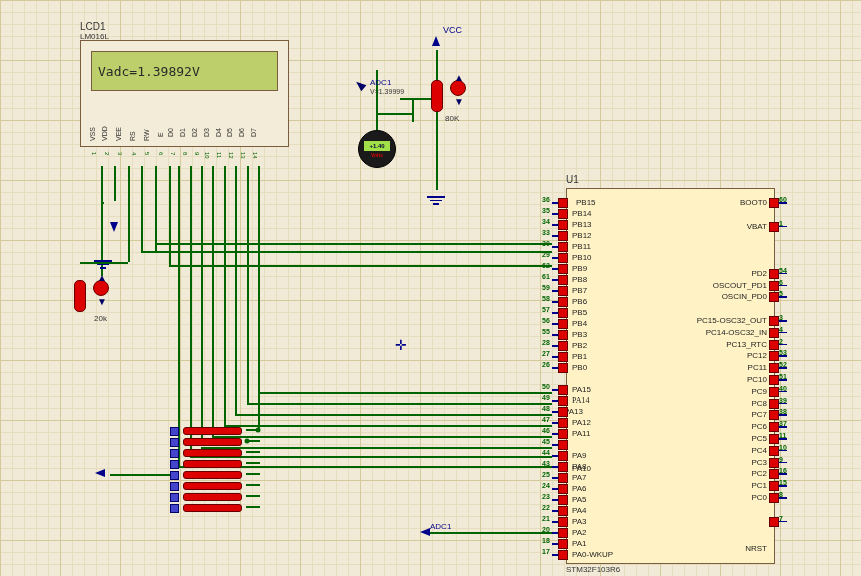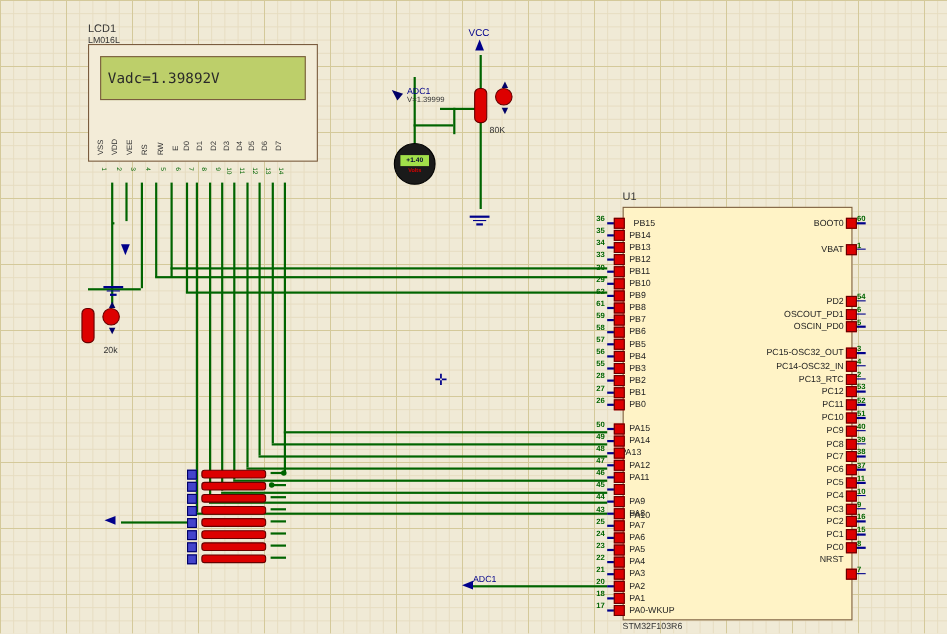--- a/index.html
+++ b/index.html
@@ -132,21 +132,21 @@
 <div class="small-text" style="left:158px;top:152px;font-size:6px;color:#006400;writing-mode:vertical-rl">6</div>
 <div class="small-text" style="left:170px;top:152px;font-size:6px;color:#006400;writing-mode:vertical-rl">7</div>
 <div class="small-text" style="left:182px;top:152px;font-size:6px;color:#006400;writing-mode:vertical-rl">8</div>
 <div class="small-text" style="left:194px;top:152px;font-size:6px;color:#006400;writing-mode:vertical-rl">9</div>
 <div class="small-text" style="left:204px;top:152px;font-size:6px;color:#006400;writing-mode:vertical-rl">10</div>
 <div class="small-text" style="left:216px;top:152px;font-size:6px;color:#006400;writing-mode:vertical-rl">11</div>
 <div class="small-text" style="left:228px;top:152px;font-size:6px;color:#006400;writing-mode:vertical-rl">12</div>
 <div class="small-text" style="left:240px;top:152px;font-size:6px;color:#006400;writing-mode:vertical-rl">13</div>
 <div class="small-text" style="left:252px;top:152px;font-size:6px;color:#006400;writing-mode:vertical-rl">14</div>
 
-<div class="small-text" style="left:426px;top:25px;font-size:9px;color:#00008b">VCC</div>
+<div class="small-text" style="left:443px;top:25px;font-size:9px;color:#00008b">VCC</div>
 <div class="arrow" style="left:432px;top:36px"></div>
 
 <div class="pot" style="left:431px;top:80px"></div>
 <div class="pot-knob" style="left:450px;top:80px"></div>
 <div class="pot-arrow" style="left:454px;top:72px">▲</div>
 <div class="pot-arrow" style="left:454px;top:96px">▼</div>
 <div class="small-text" style="left:445px;top:114px">80K</div>
 
 <div class="small-text" style="left:370px;top:78px;color:#00008b;font-size:8px">ADC1</div>
 <div class="small-text" style="left:370px;top:88px;font-size:7px">V=1.39999</div>
@@ -284,21 +284,21 @@
 <div class="pinstub" style="left: 552px; top: 356px;"></div>
 <div class="pinbox" style="left: 558px; top: 352px;"></div>
 <div class="pin" style="left: 572px; top: 363px;">PB0</div>
 <div class="pinnum" style="left: 542px; top: 361px;">26</div>
 <div class="pinstub" style="left: 552px; top: 367px;"></div>
 <div class="pinbox" style="left: 558px; top: 363px;"></div>
 <div class="pin" style="left: 572px; top: 385px;">PA15</div>
 <div class="pinnum" style="left: 542px; top: 383px;">50</div>
 <div class="pinstub" style="left: 552px; top: 389px;"></div>
 <div class="pinbox" style="left: 558px; top: 385px;"></div>
-<div class="pin" style="left: 572px; top: 396px;">PA14</div>
+<div class="pin" style="left: 572px; top: 396px; font-family: Liberation Serif, serif;">PA14</div>
 <div class="pinnum" style="left: 542px; top: 394px;">49</div>
 <div class="pinstub" style="left: 552px; top: 400px;"></div>
 <div class="pinbox" style="left: 558px; top: 396px;"></div>
 <div class="pin" style="left: 564px; top: 407px;">PA13</div>
 <div class="pinnum" style="left: 542px; top: 405px;">48</div>
 <div class="pinstub" style="left: 552px; top: 411px;"></div>
 <div class="pinbox" style="left: 558px; top: 407px;"></div>
 <div class="pin" style="left: 572px; top: 418px;">PA12</div>
 <div class="pinnum" style="left: 542px; top: 416px;">47</div>
 <div class="pinstub" style="left: 552px; top: 422px;"></div>
@@ -428,16 +428,16 @@
 <div class="pinstub-r" style="left: 773px; top: 473.4px;"></div>
 <div class="pinbox" style="left: 769px; top: 469.4px; background: rgb(221, 0, 0);"></div>
 <div class="pin" style="right: 94px; top: 481.2px; text-align: right;">PC1</div>
 <div class="pinnum" style="left: 779px; top: 479.2px;">15</div>
 <div class="pinstub-r" style="left: 773px; top: 485.2px;"></div>
 <div class="pinbox" style="left: 769px; top: 481.2px; background: rgb(221, 0, 0);"></div>
 <div class="pin" style="right: 94px; top: 493px; text-align: right;">PC0</div>
 <div class="pinnum" style="left: 779px; top: 491px;">8</div>
 <div class="pinstub-r" style="left: 773px; top: 497px;"></div>
 <div class="pinbox" style="left: 769px; top: 493px; background: rgb(221, 0, 0);"></div>
-<div class="pin" style="right: 94px; top: 504px; text-align: right;">NRST</div>
+<div class="pin" style="right: 94px; top: 544px; text-align: right;">NRST</div>
 <div class="pinnum" style="left: 779px; top: 514.6px;">7</div>
 <div class="pinstub-r" style="left: 773px; top: 520.6px;"></div>
 <div class="pinbox" style="left: 769px; top: 516.6px; background: rgb(221, 0, 0);"></div>
 
 </body></html>

